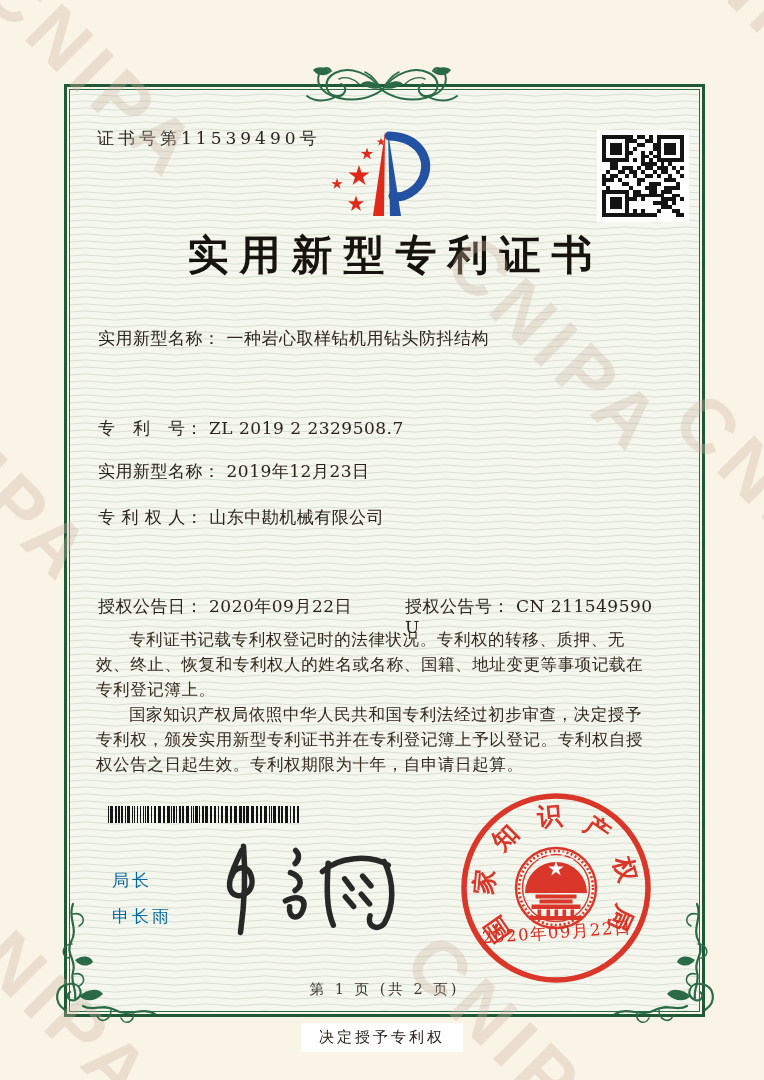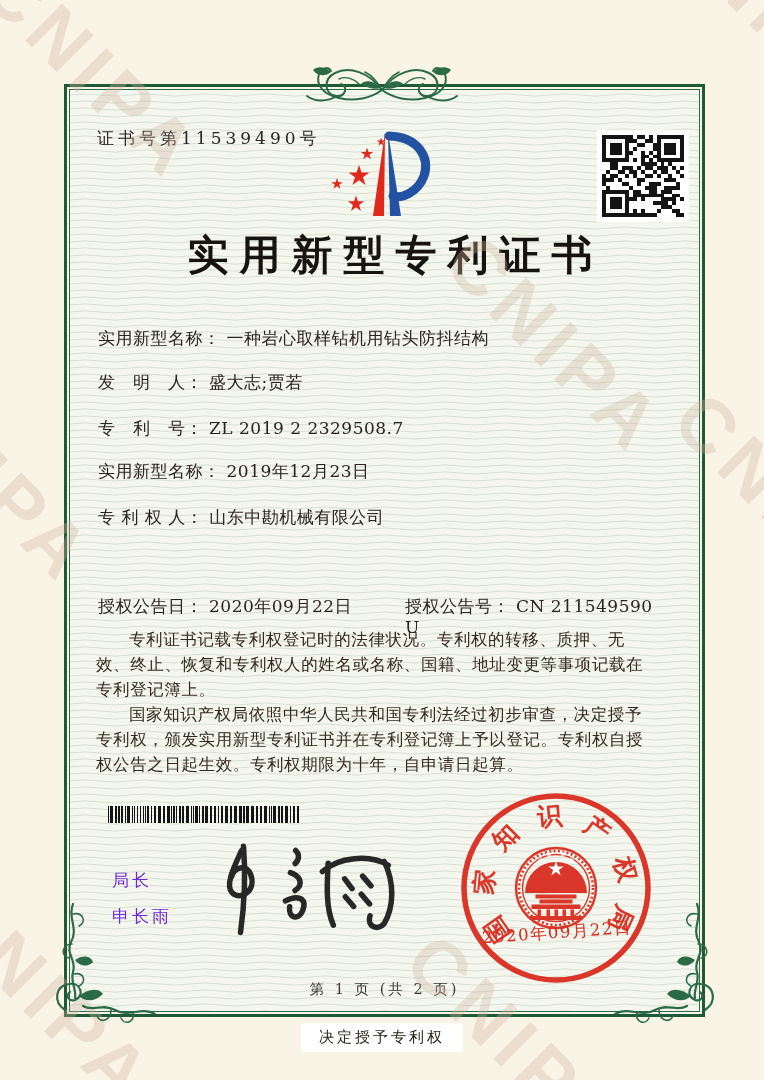--- a/index.html
+++ b/index.html
@@ -25,21 +25,21 @@
   .field-row{position:absolute;left:98px;width:575px;font-size:17px;line-height:1.25;
       letter-spacing:.5px;color:#2a241e;}
   .field-row .lbl{margin-right:6px;margin-top:16px;}
   .grant-pair{position:absolute;left:307px;top:0;}
   .paras{position:absolute;left:96px;top:627px;width:557px;font-size:16.5px;line-height:25px;
       letter-spacing:.6px;color:#33291f;}
   .paras p{margin:0;text-indent:2em;}
   .barcode{position:absolute;left:108px;top:806px;width:196px;height:17px;display:flex;overflow:hidden;}
   .barcode div{background:#141414;height:100%;flex:none;}
   .signer{position:absolute;left:112px;top:869px;font-family:"Liberation Sans",sans-serif;
-      font-size:17px;letter-spacing:3px;color:#6d28d9;}
+      font-size:17px;letter-spacing:3px;color:#0369a1;}
   .signer div{margin-bottom:13px;}
   .signature{position:absolute;left:205px;top:838px;transform:rotate(-2deg);}
   .seal{position:absolute;left:456px;top:788px;z-index:4;}
   .seal-date{position:absolute;left:462px;top:922px;width:190px;text-align:center;z-index:4;
       color:#d9291c;font-size:16.5px;letter-spacing:1.5px;transform:rotate(-4deg);font-weight:500;}
   .page-info{position:absolute;left:64px;top:980px;width:641px;text-align:center;
       font-size:14.5px;letter-spacing:3px;color:#3b362f;}
   .footer-note{position:absolute;left:50%;top:1023px;transform:translateX(-50%);
       background:#ffffff;padding:5px 18px;font-size:15px;letter-spacing:3px;color:#2a241e;z-index:3;}
   .orn{position:absolute;z-index:6;pointer-events:none;}
@@ -483,23 +483,20 @@
           <rect x="19" y="20" width="1" height="1" fill="#141414"></rect>
           <rect x="20" y="20" width="1" height="1" fill="#141414"></rect>
         </svg>
     </div>
 
     <div class="doc-title">实用新型专利证书</div>
 
     <div class="field-row" style="top:328px">
       <span class="lbl">实用新型名称：</span><span>一种岩心取样钻机用钻头防抖结构</span>
     </div>
-    <div class="field-row" style="top:372px">
-      <span class="lbl">发　明　人：</span><span>盛大志;贾若</span>
-    </div>
     <div class="field-row" style="top:418px">
       <span class="lbl">专　利　号：</span><span>ZL 2019 2 2329508.7</span>
     </div>
     <div class="field-row" style="top:461px">
       <span class="lbl">实用新型名称：</span><span>2019年12月23日</span>
     </div>
     <div class="field-row" style="top:507px">
       <span class="lbl">专 利 权 人：</span><span>山东中勘机械有限公司</span>
     </div>
     <div class="field-row" style="top:596px">

